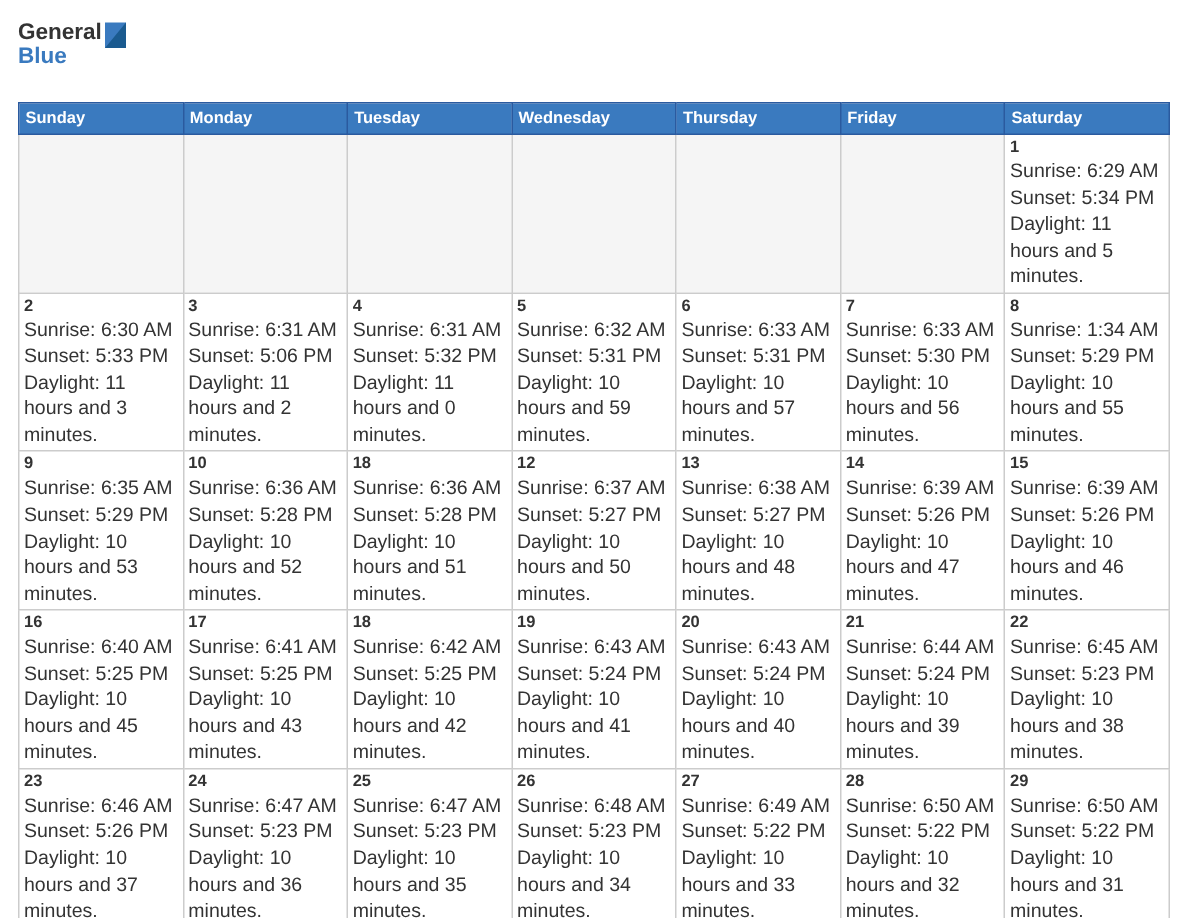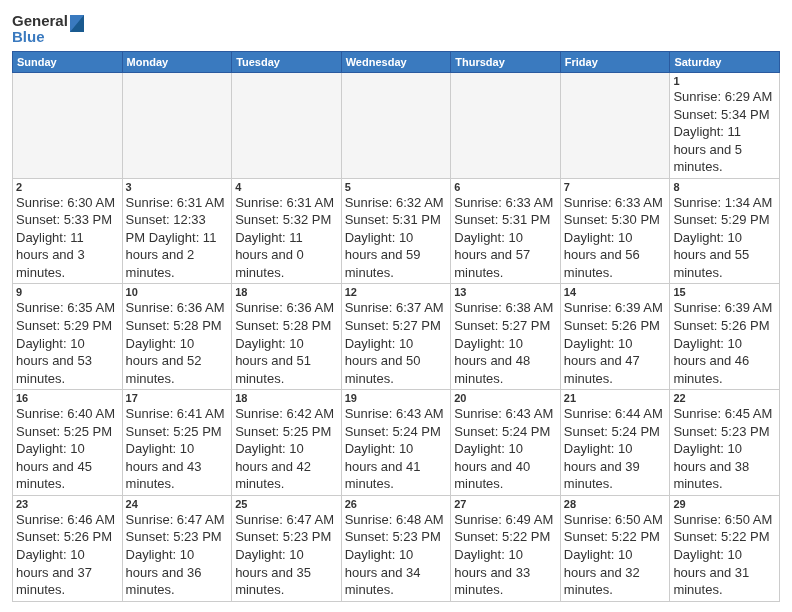--- a/index.html
+++ b/index.html
@@ -13,21 +13,21 @@
     .page {
       width: 792px;
       height: 612px;
       background: #fff;
       padding: 10px 12px 8px 12px;
     }
     .header {
       display: flex;
       justify-content: space-between;
       align-items: flex-start;
-      margin-bottom: 5px;
+      margin-bottom: 22px;
     }
     .logo {
       display: flex;
       align-items: center;
       gap: 4px;
     }
     .title-block {
       text-align: right;
     }
     .month-title {
@@ -131,21 +131,21 @@
         <tr>
           <td>
             <span class="day-number">2</span>
             <div class="day-info">Sunrise: 6:30 AM
 Sunset: 5:33 PM
 Daylight: 11 hours and 3 minutes.</div>
           </td>
           <td>
             <span class="day-number">3</span>
             <div class="day-info">Sunrise: 6:31 AM
-Sunset: 12:33 PM
+Sunset: 5:06 PM
 Daylight: 11 hours and 2 minutes.</div>
           </td>
           <td>
             <span class="day-number">4</span>
             <div class="day-info">Sunrise: 6:31 AM
 Sunset: 5:32 PM
 Daylight: 11 hours and 0 minutes.</div>
           </td>
           <td>
             <span class="day-number">5</span>

